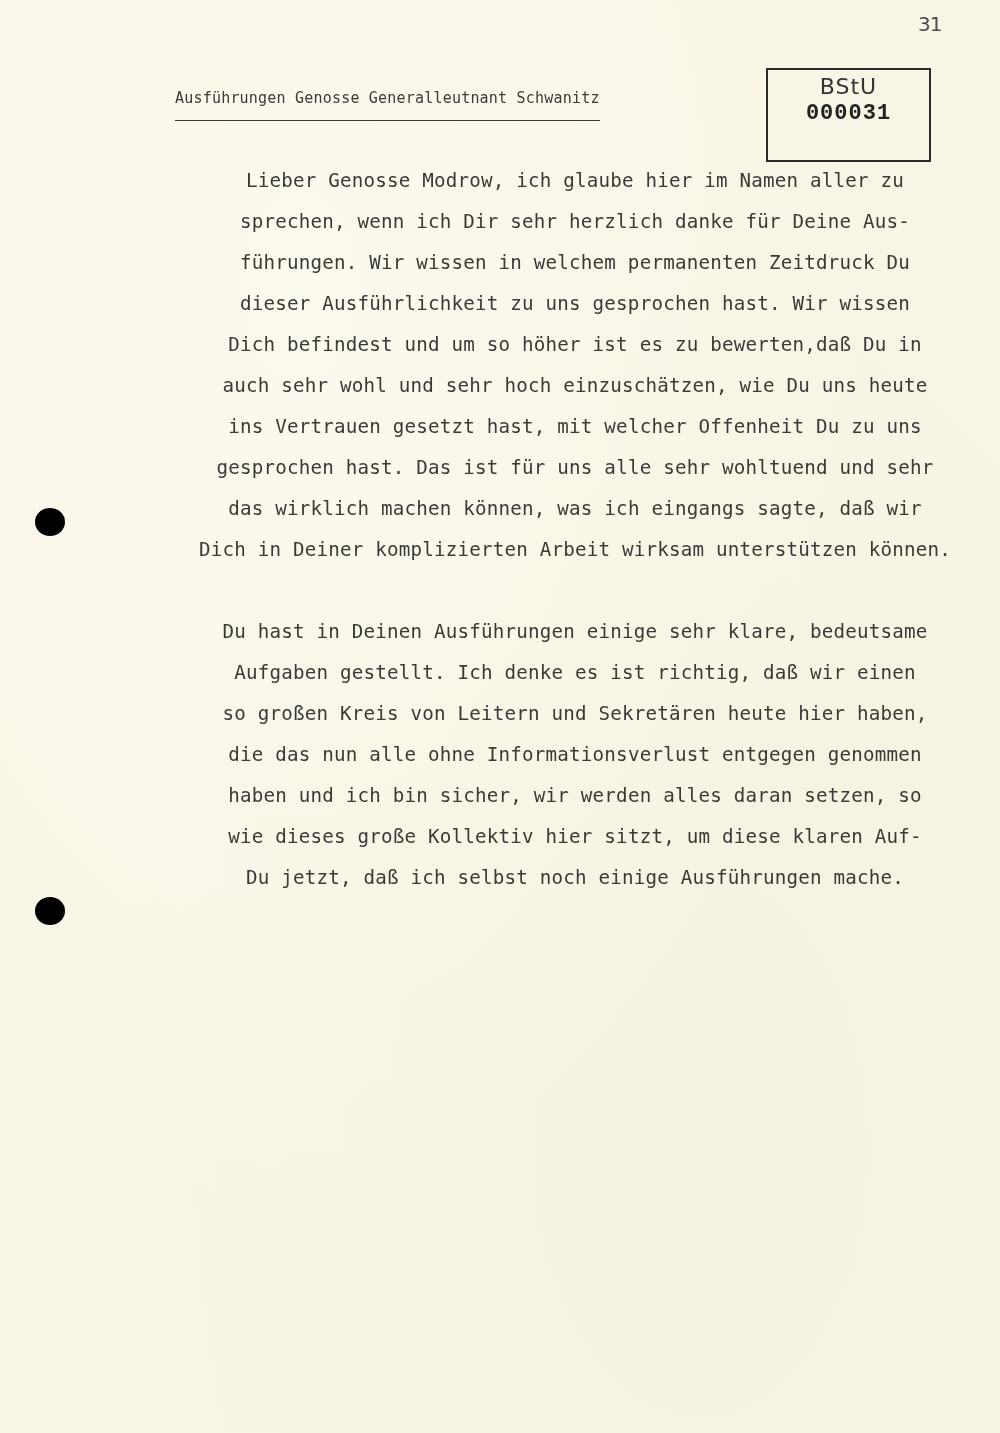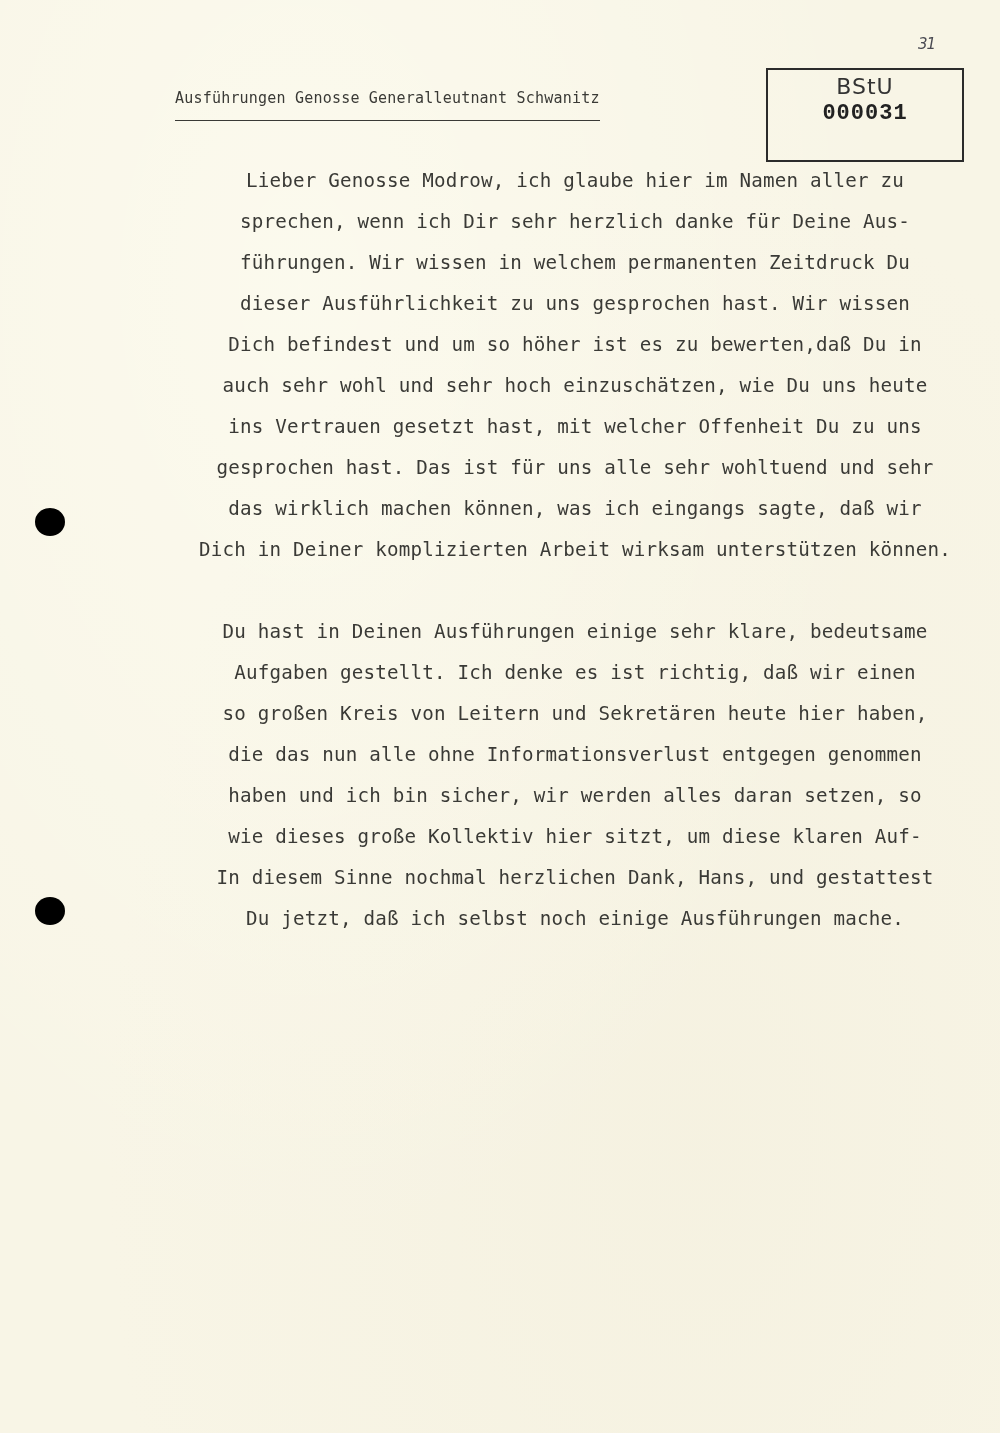--- a/index.html
+++ b/index.html
@@ -20,32 +20,31 @@
       left: 0; top: 0;
       width: 1000px; height: 1433px;
       background:
         radial-gradient(ellipse at 30% 20%, rgba(255,255,245,0.5), rgba(0,0,0,0) 60%),
         radial-gradient(ellipse at 70% 80%, rgba(240,235,215,0.35), rgba(0,0,0,0) 60%),
         #f8f5e6;
     }
     .page-number {
       position: absolute;
       left: 918px;
-      top: 35px;
+      top: 12px;
       font-family: "DejaVu Sans", sans-serif;
-      font-style: italic;
-      font-size: 15px;
+      font-size: 20px;
       color: #4a4a52;
       letter-spacing: -1px;
     }
     .stamp {
       position: absolute;
       left: 766px;
       top: 68px;
-      width: 198px;
+      width: 165px;
       height: 94px;
       border: 2px solid #2b2b2b;
       box-sizing: border-box;
       text-align: center;
     }
     .stamp-label {
       display: block;
       margin-top: 4px;
       font-family: "DejaVu Sans", sans-serif;
       font-size: 22px;
@@ -127,20 +126,19 @@
       <div class="line">Dich in Deiner komplizierten Arbeit wirksam unterstützen können.</div>
     </div>
     <div class="para-gap"></div>
     <div class="paragraph">
       <div class="line">Du hast in Deinen Ausführungen einige sehr klare, bedeutsame</div>
       <div class="line">Aufgaben gestellt. Ich denke es ist richtig, daß wir einen</div>
       <div class="line">so großen Kreis von Leitern und Sekretären heute hier haben,</div>
       <div class="line">die das nun alle ohne Informationsverlust entgegen genommen</div>
       <div class="line">haben und ich bin sicher, wir werden alles daran setzen, so</div>
       <div class="line">wie dieses große Kollektiv hier sitzt, um diese klaren Auf-</div>
-      <div class="line">In diesem Sinne nochmal herzlichen Dank, Hans, und gestattest</div>
       <div class="line">Du jetzt, daß ich selbst noch einige Ausführungen mache.</div>
     </div>
   </div>
 
   <div class="punch-hole hole-1"></div>
   <div class="punch-hole hole-2"></div>
 </div>
 
 </body></html>

